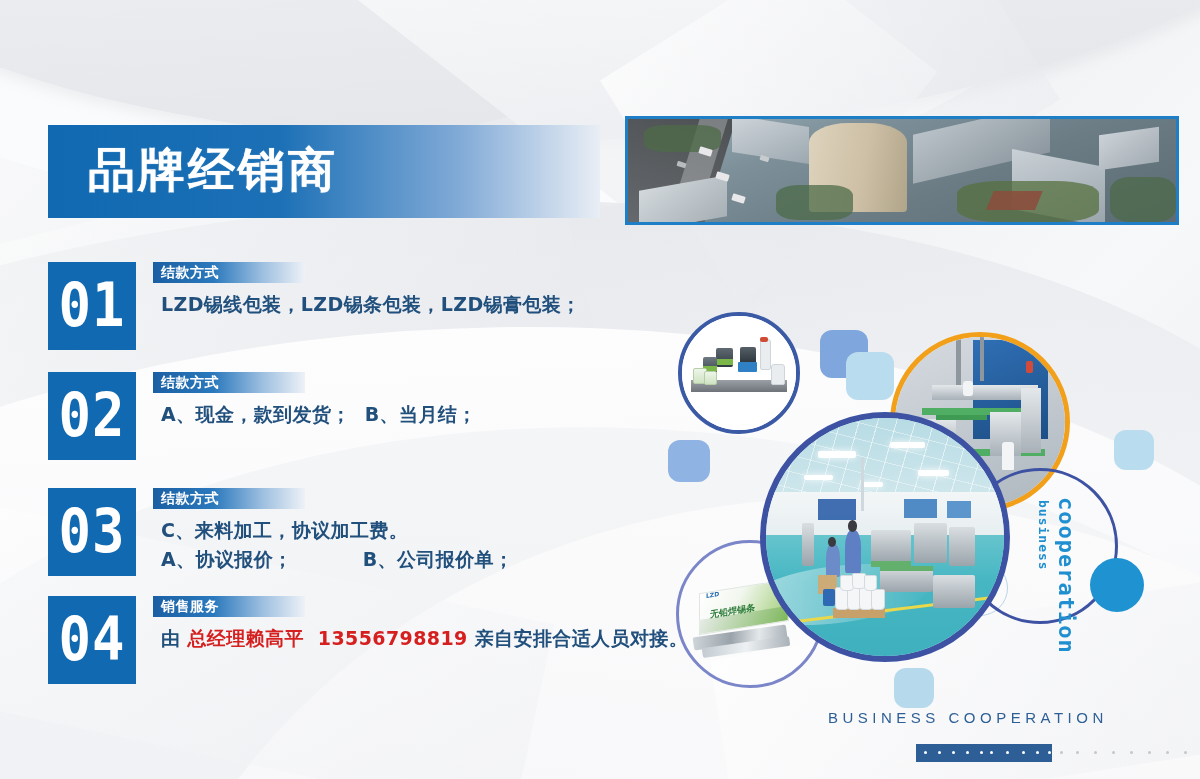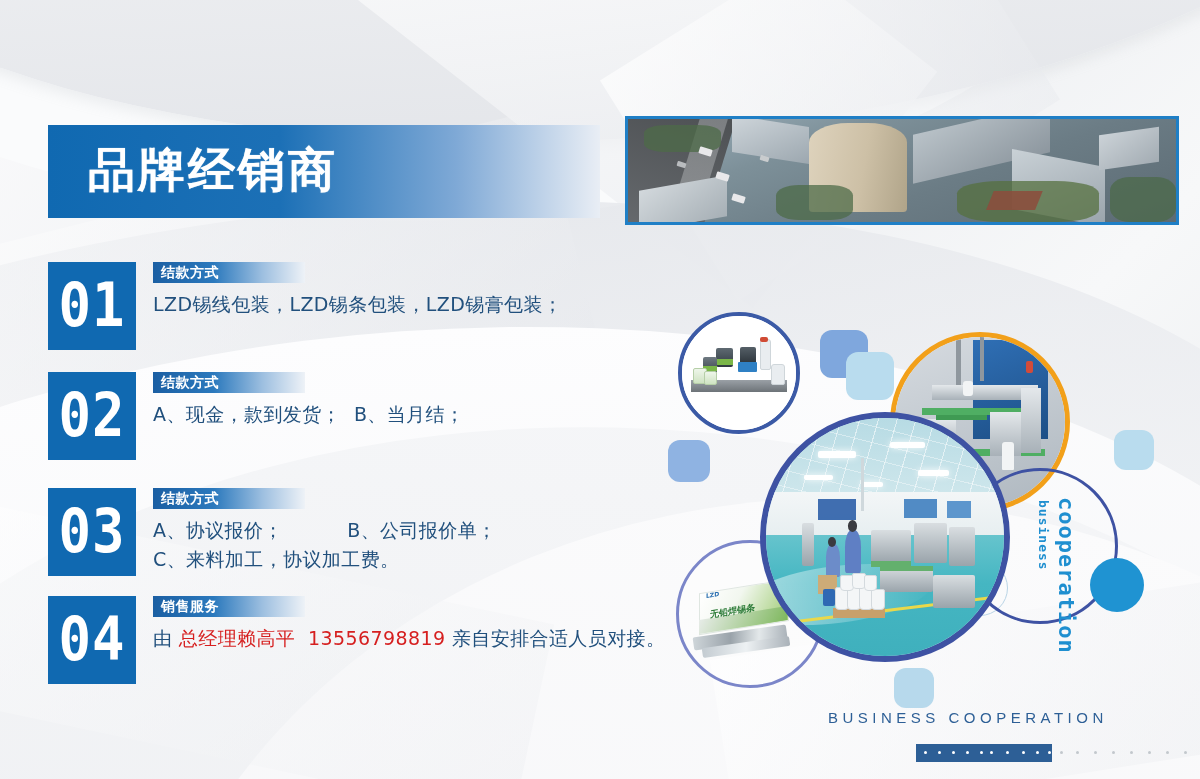--- a/index.html
+++ b/index.html
@@ -112,23 +112,24 @@
     position:relative;display:inline-block;height:21px;min-width:152px;
     background:linear-gradient(90deg,#1b5fa3 0%,#2b79bd 40%,#9dbfe0 72%,#eef2f7 100%);
     padding:0 8px;box-sizing:border-box;
   }
   .tag span{
     color:#ffffff;font-size:14px;font-weight:bold;line-height:21px;
     letter-spacing:.5px;font-family:"DejaVu Sans","Liberation Sans",sans-serif;
   }
   .lines{margin-top:7px;}
   .line{
-    color:#21507d;font-size:19px;font-weight:normal;line-height:29px;
+    color:#21507d;font-size:19px;font-weight:bold;line-height:29px;
     letter-spacing:.4px;white-space:pre;
     font-family:"DejaVu Sans","Liberation Sans",sans-serif;
+    margin-left:8px;
   }
   .line .hl{color:#d61f1f;}
 
   
   .gfx{position:absolute;left:0;top:0;width:1200px;height:779px;pointer-events:none;}
 
   .rsq{position:absolute;border-radius:12px;}
   .sq-a{left:820px;top:330px;width:48px;height:48px;background:#7fa7dd;}
   .sq-b{left:846px;top:352px;width:48px;height:48px;background:#b9dcee;}
   .sq-c{left:668px;top:440px;width:42px;height:42px;background:#8fb3e2;}
@@ -416,22 +417,22 @@
 
   <div class="item" id="item-2" style="top:488px;">
     <div class="num-box">
       <span>03</span>
     </div>
     <div class="item-body">
       <div class="tag">
         <span>结款方式</span>
       </div>
       <div class="lines">
+        <div class="line">C、来料加工，协议加工费。</div>
         <div class="line">A、协议报价；          B、公司报价单；</div>
-        <div class="line">C、来料加工，协议加工费。</div>
       </div>
     </div>
   </div>
 
   <div class="item" id="item-3" style="top:596px;">
     <div class="num-box">
       <span>04</span>
     </div>
     <div class="item-body">
       <div class="tag">

